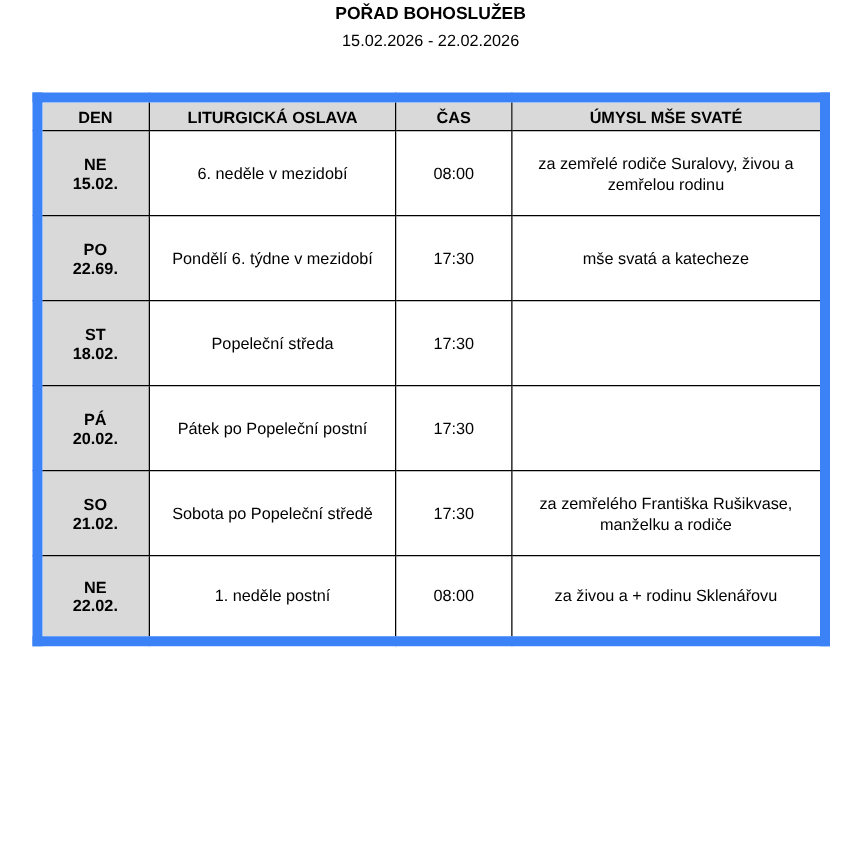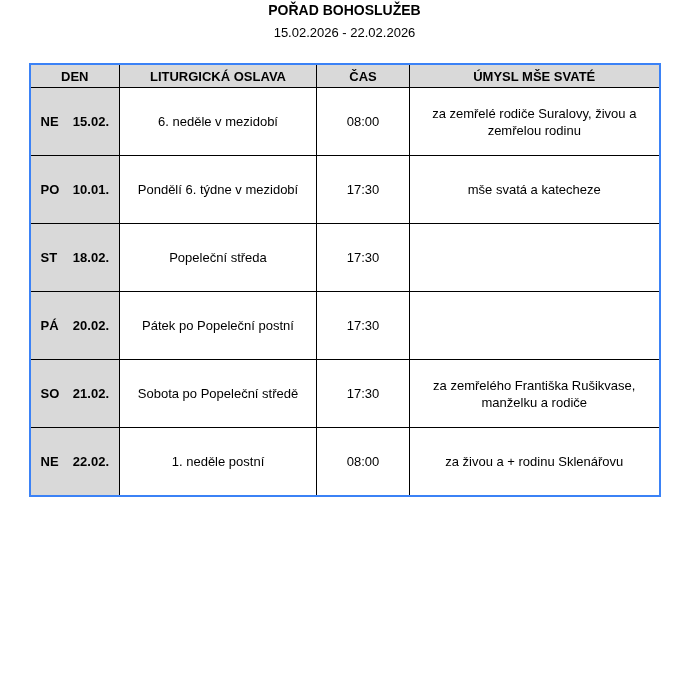--- a/index.html
+++ b/index.html
@@ -26,22 +26,22 @@
   .daterange {
     text-align: center;
     font-size: 13px;
     line-height: 18px;
     margin-top: 4px;
   }
   table.schedule {
     border-collapse: collapse;
     table-layout: fixed;
     width: 630px;
-    margin: 21px auto 0 auto;
-    border: 2px solid #3b82f6;
+    margin: 32px auto 0 auto;
+    border: 8px solid #3b82f6;
   }
   table.schedule th,
   table.schedule td {
     border: 1px solid #000000;
     font-size: 13px;
     text-align: center;
     vertical-align: middle;
     padding: 2px 6px;
     overflow: hidden;
   }
@@ -59,20 +59,21 @@
   td.den-cell {
     background: #d9d9d9;
     font-weight: bold;
     padding: 2px 4px;
   }
   .den-inner {
     display: flex;
     justify-content: space-between;
     align-items: center;
     padding: 0 4px;
+    flex-direction: column;
   }
   td.lit-cell, td.umy-cell {
     line-height: 17px;
   }
 </style>
 </head>
 <body>
 
 <div class="doc">
   <div class="title">POŘAD BOHOSLUŽEB</div>
@@ -102,21 +103,21 @@
           </div>
         </td>
         <td class="lit-cell">6. neděle v mezidobí</td>
         <td class="cas-cell">08:00</td>
         <td class="umy-cell">za zemřelé rodiče Suralovy, živou a zemřelou rodinu</td>
       </tr>
       <tr class="data-row">
         <td class="den-cell">
           <div class="den-inner">
             <span>PO</span>
-            <span>10.01.</span>
+            <span>22.69.</span>
           </div>
         </td>
         <td class="lit-cell">Pondělí 6. týdne v mezidobí</td>
         <td class="cas-cell">17:30</td>
         <td class="umy-cell">mše svatá a katecheze</td>
       </tr>
       <tr class="data-row">
         <td class="den-cell">
           <div class="den-inner">
             <span>ST</span>

